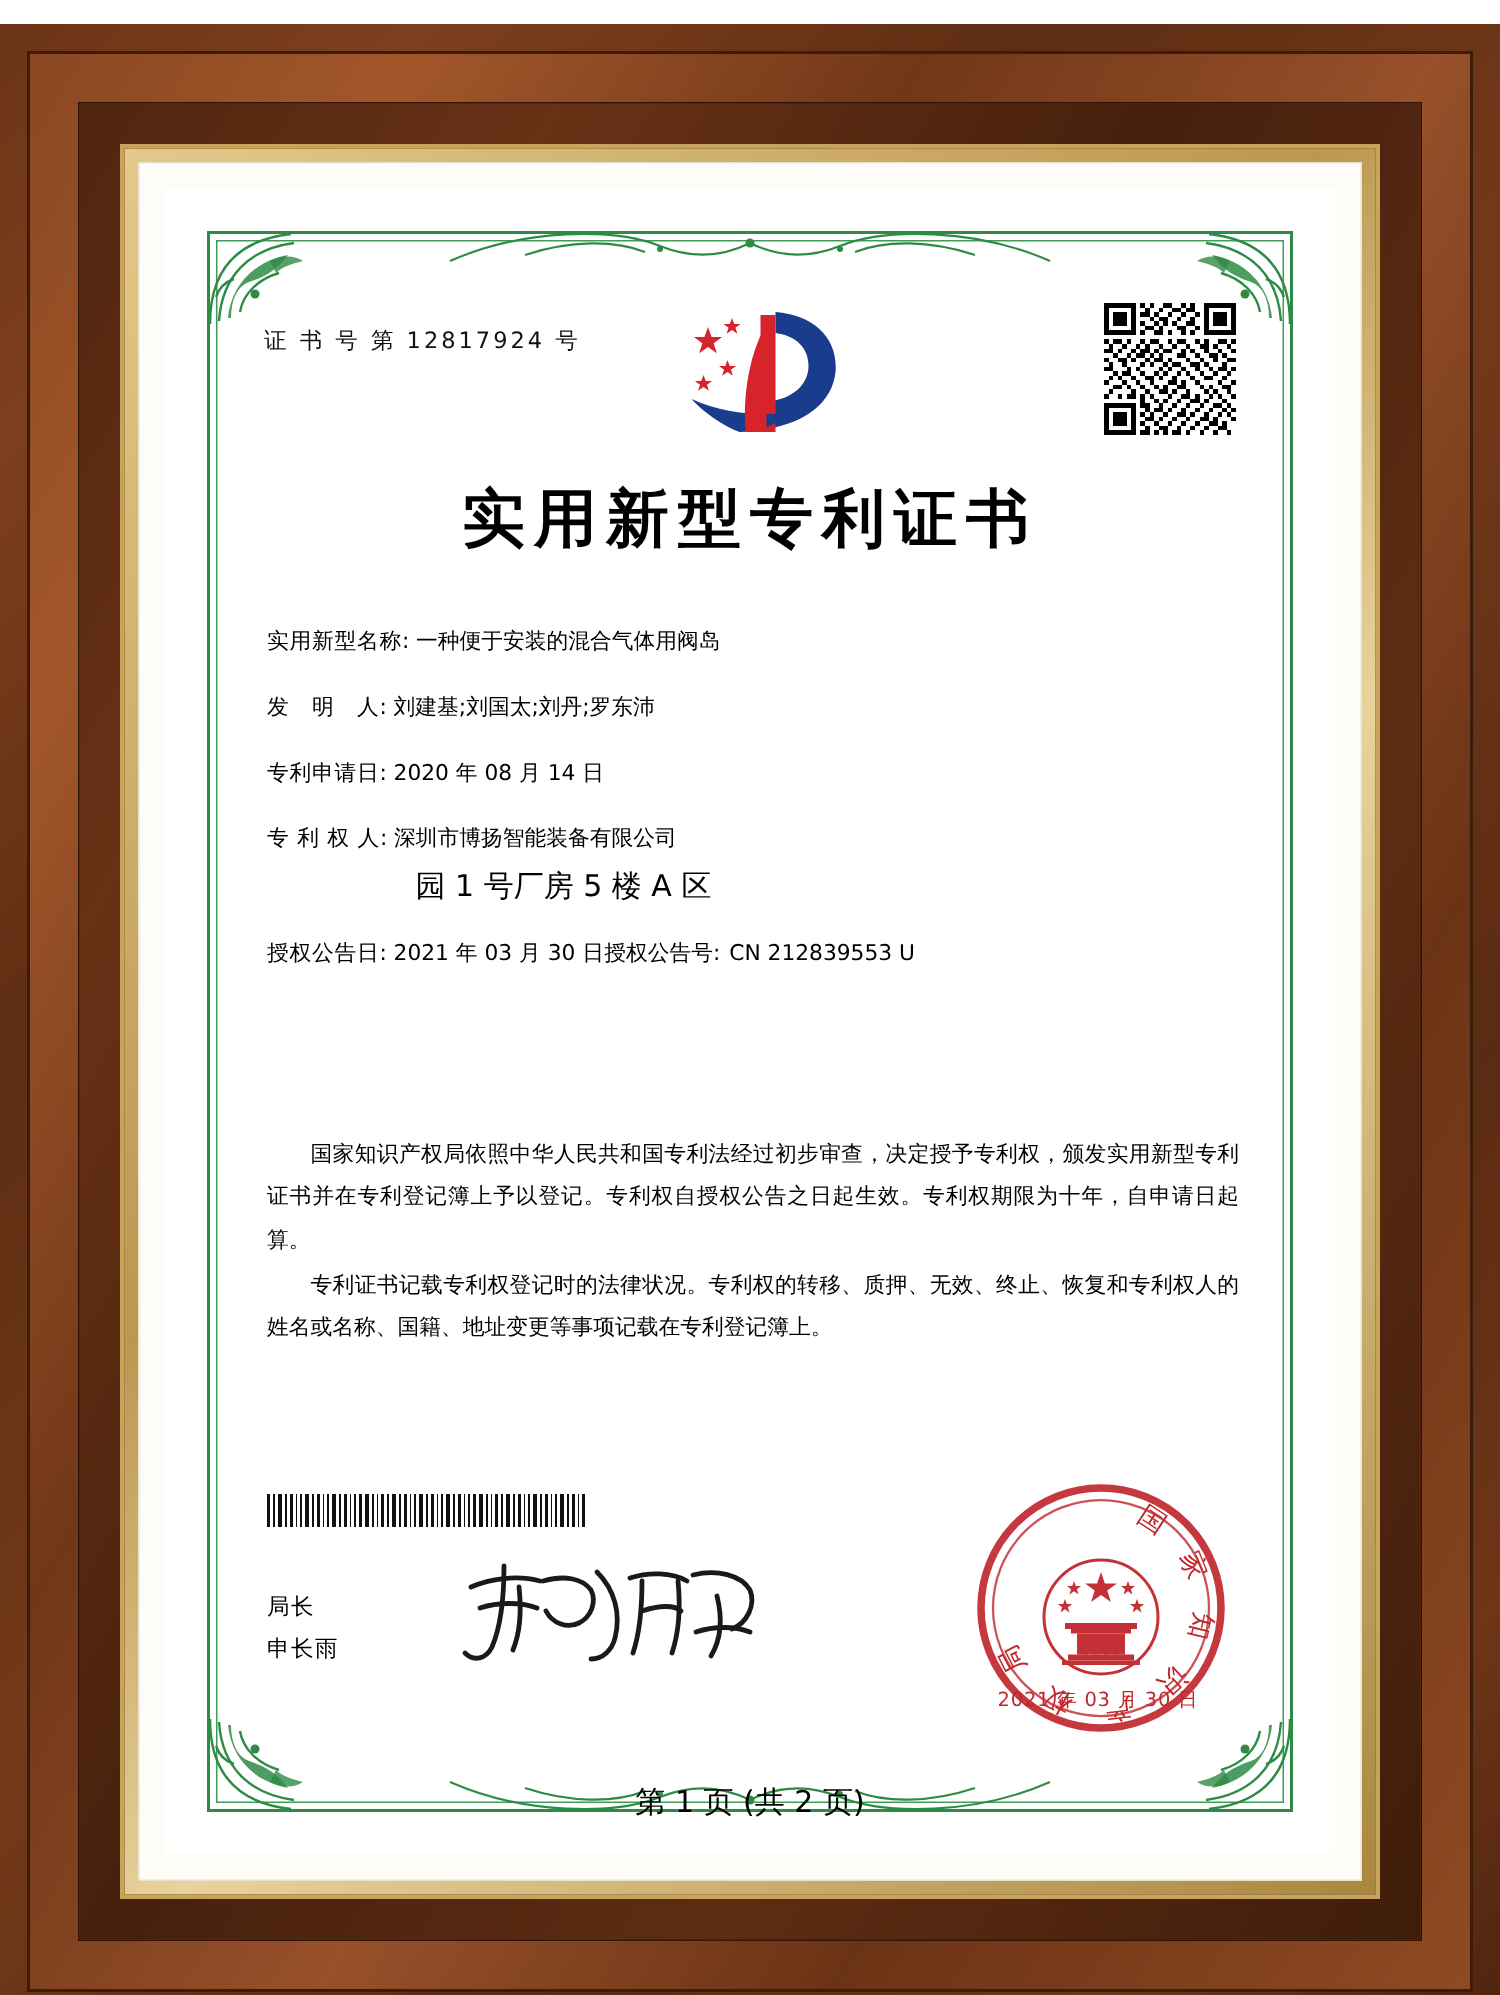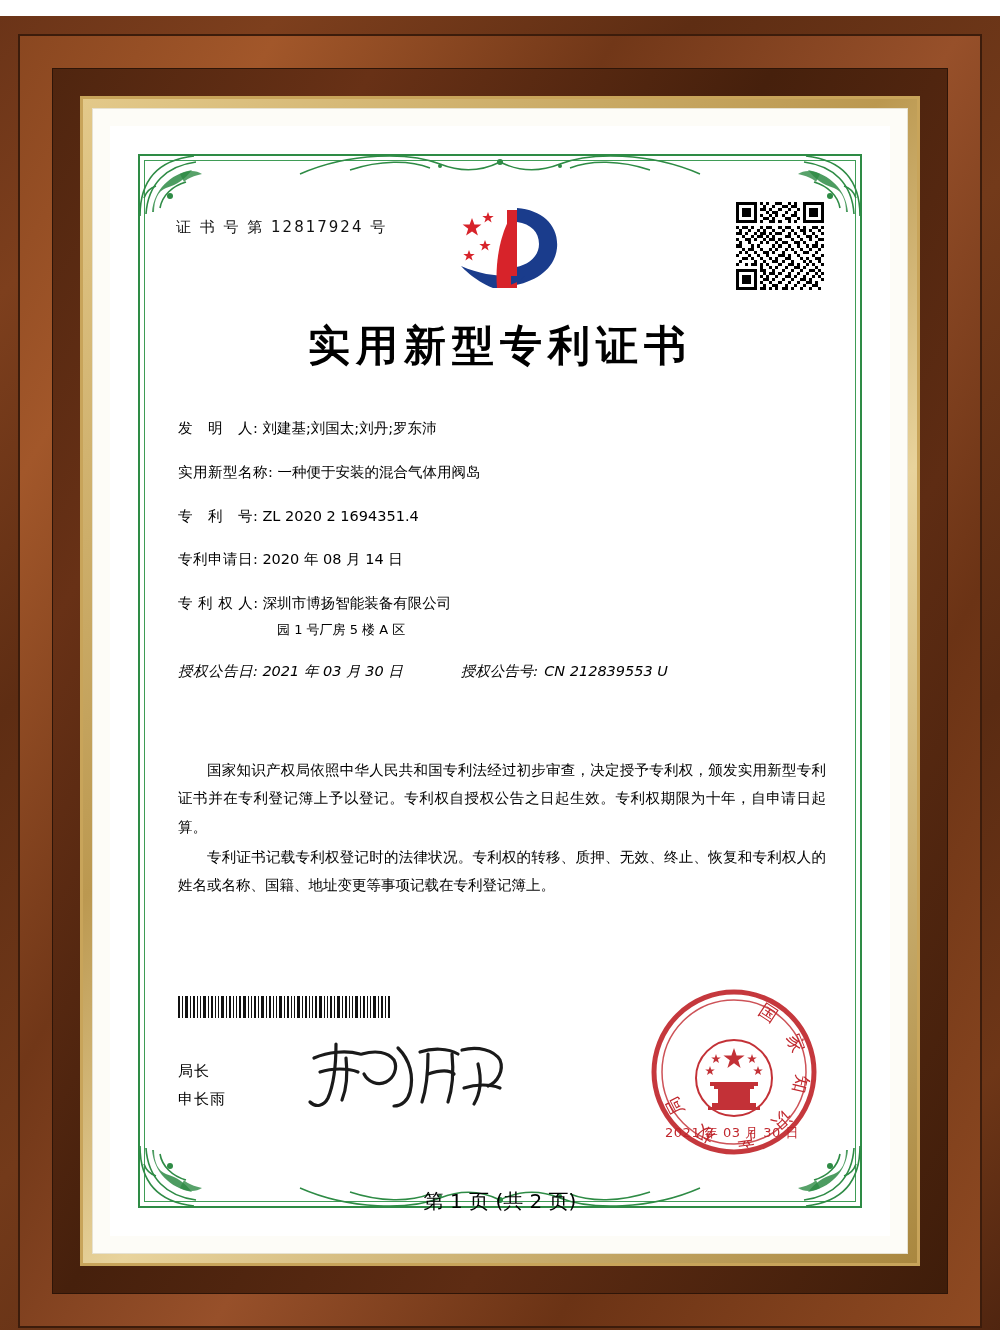--- a/index.html
+++ b/index.html
@@ -171,31 +171,29 @@
     white-space: nowrap;
     letter-spacing: 0.5px;
   }
   .field-value {
     flex: 1 1 auto;
     padding-left: 4px;
     word-break: break-all;
   }
   .field-row.two-col {
     justify-content: flex-start;
-    font-style: italic;
   }
   .second-label {
-    margin-left: 58px;
     white-space: nowrap;
   }
   .addr-second-line {
     padding-left: 99px;
     margin-top: -16px;
     margin-bottom: 22px;
-    font-size: 13px;
+    font-size: 20px;
   }
 
   .paragraphs {
     position: absolute;
     left: 8px;
     top: 560px;
     width: 648px;
     font-size: 14.5px;
     line-height: 1.95;
     color: #000;
@@ -591,30 +589,26 @@
             <rect x="21" y="28" width="1" height="1"></rect>
             <rect x="24" y="28" width="1" height="1"></rect>
             <rect x="27" y="28" width="1" height="1"></rect>
         </g>
       </svg>
 
       <div class="title">实用新型专利证书</div>
 
       <div class="fields">
         <div class="field-row">
-          <span class="field-label">发　明　人:</span>
-          <span class="field-value">刘建基;刘国太;刘丹;罗东沛</span>
-        </div>
-        <div class="field-row">
           <span class="field-label">实用新型名称:</span>
           <span class="field-value">一种便于安装的混合气体用阀岛</span>
         </div>
         <div class="field-row">
-          <span class="field-label">专　利　号:</span>
-          <span class="field-value">ZL 2020 2 1694351.4</span>
+          <span class="field-label">发　明　人:</span>
+          <span class="field-value">刘建基;刘国太;刘丹;罗东沛</span>
         </div>
         <div class="field-row">
           <span class="field-label">专利申请日:</span>
           <span class="field-value">2020 年 08 月 14 日</span>
         </div>
         <div class="field-row">
           <span class="field-label">专 利 权 人:</span>
           <span class="field-value">深圳市博扬智能装备有限公司</span>
         </div>
         <div class="addr-second-line">园 1 号厂房 5 楼 A 区</div>

